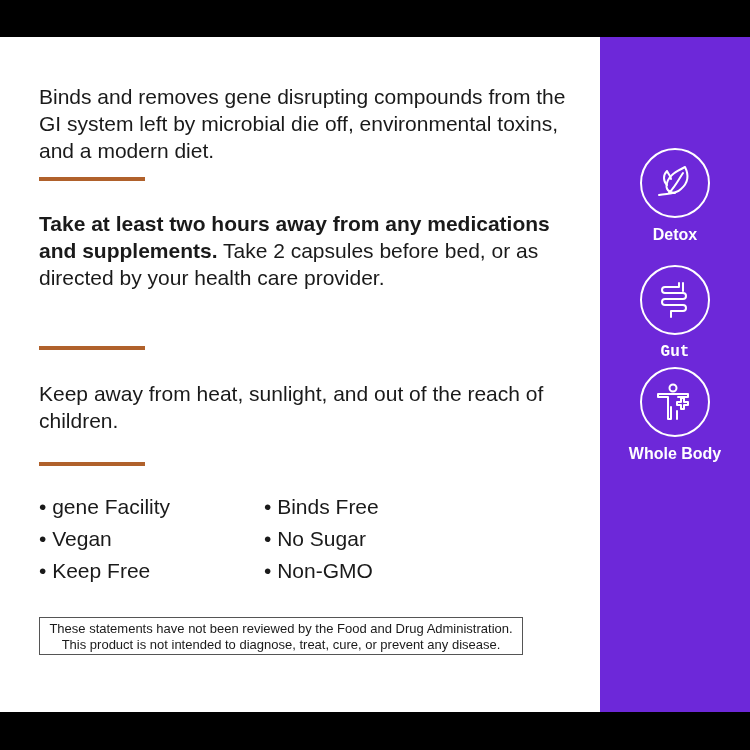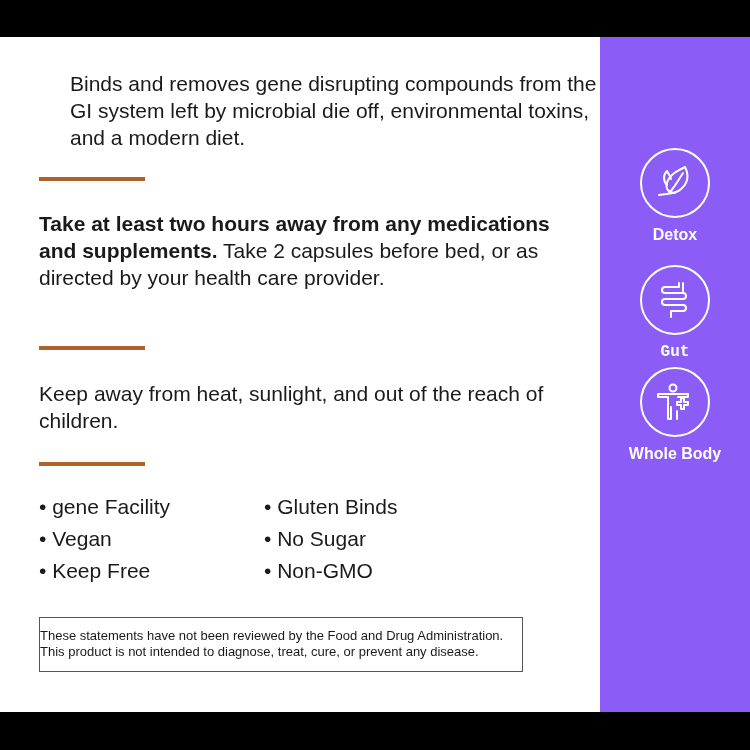--- a/index.html
+++ b/index.html
@@ -1,53 +1,53 @@
 <!DOCTYPE html>
 <html><head>
 <meta charset="utf-8">
 <style>
   html,body{margin:0;padding:0;}
   body{width:750px;height:750px;position:relative;background:#000;overflow:hidden;font-family:"Liberation Sans","DejaVu Sans",sans-serif;}
   .topbar{position:absolute;left:0;top:0;width:750px;height:37px;background:#000;}
   .botbar{position:absolute;left:0;top:712px;width:750px;height:38px;background:#000;}
   .main{position:absolute;left:0;top:37px;width:600px;height:675px;background:#fff;}
-  .side{position:absolute;left:600px;top:37px;width:150px;height:675px;background:#8b5cf6;}
+  .side{position:absolute;left:600px;top:37px;width:150px;height:675px;background:#6d28d9;}
   .txt{position:absolute;left:39px;color:#1a1a1a;font-size:21px;line-height:27px;margin:0;}
   .rule{position:absolute;left:39px;width:106px;height:4px;background:#b0612b;}
   .bul{position:absolute;font-size:21px;line-height:32px;color:#1a1a1a;}
   .bul div::before{content:"• ";}
-  .disc{position:absolute;left:39px;top:617px;width:484px;height:55px;border:1.5px solid #555;box-sizing:border-box;
-        font-size:13px;line-height:16px;color:#1a1a1a;padding-top:10px;}
+  .disc{position:absolute;left:39px;top:617px;width:484px;height:38px;border:1.5px solid #555;box-sizing:border-box;
+        font-size:13px;line-height:16px;text-align:center;color:#1a1a1a;padding-top:3px;}
   .badge{position:absolute;left:0;width:150px;text-align:center;}
   .badge .circ{width:70px;height:70px;border:2.5px solid #fff;border-radius:50%;margin:0 auto;box-sizing:border-box;display:flex;align-items:center;justify-content:center;}
   .badge .lbl{color:#fff;font-weight:bold;font-size:16px;margin-top:8px;}
 </style>
 </head>
 <body>
 
 <div class="topbar"></div>
 
 <div class="main"></div>
 
-<p class="txt" style="top:70px;width:530px;margin-left:31px;">Binds and removes gene disrupting compounds from the GI system left by microbial die off, environmental toxins, and a modern diet.</p>
+<p class="txt" style="top:83px;width:530px;">Binds and removes gene disrupting compounds from the GI system left by microbial die off, environmental toxins, and a modern diet.</p>
 <div class="rule" style="top:177px;"></div>
 
 <p class="txt" style="top:210px;width:530px;"><b>Take at least two hours away from any medications and supplements.</b><span> Take 2 capsules before bed, or as directed by your health care provider.</span></p>
 <div class="rule" style="top:346px;"></div>
 
 <p class="txt" style="top:380px;width:530px;">Keep away from heat, sunlight, and out of the reach of children.</p>
 <div class="rule" style="top:462px;"></div>
 
 <div class="bul" style="left:39px;top:491px;">
   <div>gene Facility</div>
   <div>Vegan</div>
   <div>Keep Free</div>
 </div>
 <div class="bul" style="left:264px;top:491px;">
-  <div>Gluten Binds</div>
+  <div>Binds Free</div>
   <div>No Sugar</div>
   <div>Non-GMO</div>
 </div>
 
 <div class="disc">These statements have not been reviewed by the Food and Drug Administration. This product is not intended to diagnose, treat, cure, or prevent any disease.</div>
 
 <div class="side">
   <div class="badge" style="top:111px;">
     <div class="circ">
       <svg width="40" height="40" viewBox="0 0 40 40" fill="none" stroke="#fff" stroke-width="2" stroke-linecap="round" stroke-linejoin="round">

